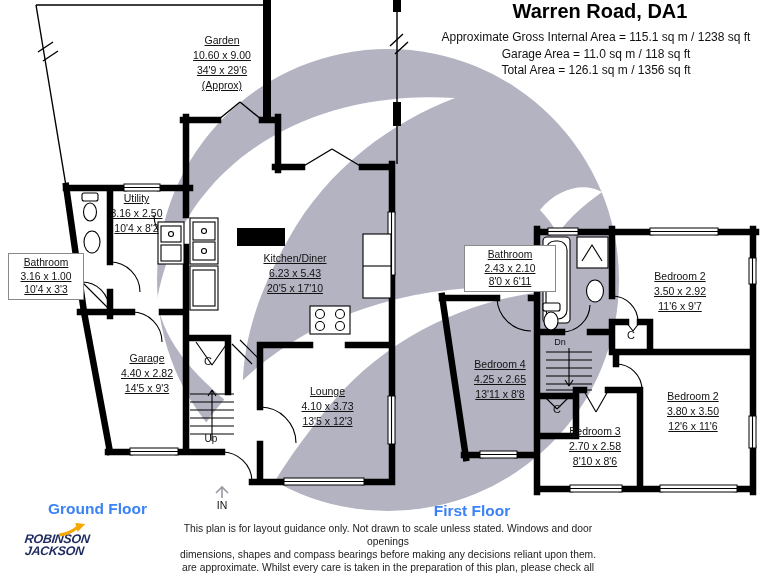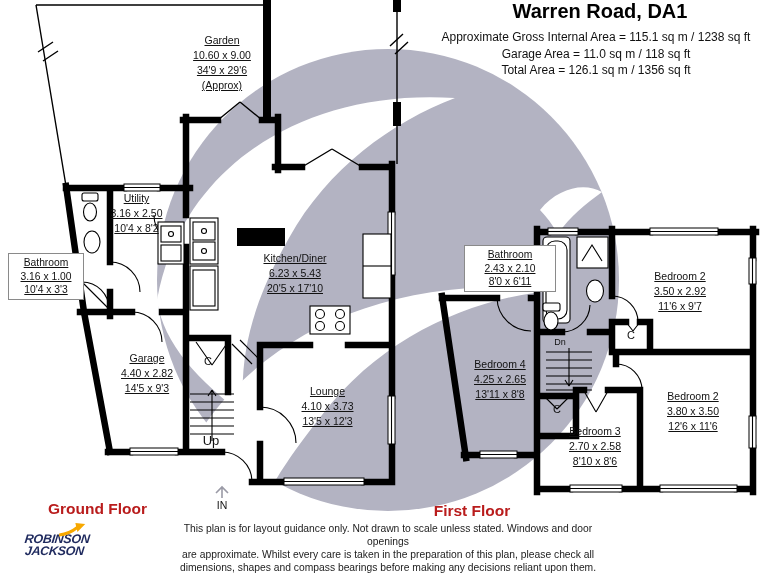--- a/index.html
+++ b/index.html
@@ -11,21 +11,21 @@
   .fl{stroke:#000;stroke-width:1.1;fill:none;}
   .f{stroke:#000;stroke-width:1.1;fill:#fff;}
   .wn{fill:#fff;stroke:#000;stroke-width:1;}
   .ga{stroke:#9a9aa6;stroke-width:1.6;fill:none;}
   .lbl{position:absolute;text-align:center;font-size:10.5px;line-height:15px;
        white-space:nowrap;color:#111;text-decoration:underline;}
   .boxed{background:#fff;border:1px solid #8a8a8a;line-height:13.5px;
        font-size:10.3px;padding:2px 3px;}
   .annot{position:absolute;text-align:center;white-space:nowrap;color:#111;}
   .floor-label{position:absolute;font-weight:bold;font-size:15.5px;
-       text-align:center;white-space:nowrap;color:#b91c1c;}
+       text-align:center;white-space:nowrap;color:#3b82f6;}
   #title{position:absolute;left:440px;top:0px;width:320px;text-align:center;
        font-weight:bold;font-size:20px;color:#000;}
   #areas{position:absolute;left:420px;top:29px;width:352px;text-align:center;
        font-size:12px;line-height:16.5px;color:#111;}
   #disclaimer{position:absolute;left:168px;top:522px;width:440px;text-align:center;
        font-size:10.3px;line-height:13px;color:#222;}
   #logo{position:absolute;left:24px;top:534px;width:62px;text-align:center;
        font-style:italic;font-weight:bold;font-size:12.5px;line-height:11.5px;
        color:#1f2a5e;letter-spacing:-0.3px;transform:skewX(-6deg);}
   #logo svg{position:absolute;left:32px;top:-11px;}
@@ -239,36 +239,36 @@
   <div>3.80 x 3.50</div>
   <div>12'6 x 11'6</div>
 </div>
 <div class="lbl" style="left:547px;top:424px;width:96px">
   <div>Bedroom 3</div>
   <div>2.70 x 2.58</div>
   <div>8'10 x 8'6</div>
 </div>
 
 <div class="annot" style="left:200px;top:355px;width:16px;font-size:11px">C</div>
-<div class="annot" style="left:198px;top:433px;width:26px;font-size:13px">Up</div>
+<div class="annot" style="left:198px;top:433px;width:26px;font-size:10px">Up</div>
 <div class="annot" style="left:210px;top:499px;width:24px;font-size:10.5px">IN</div>
 <div class="annot" style="left:549px;top:337px;width:22px;font-size:9px">Dn</div>
 <div class="annot" style="left:623px;top:329px;width:16px;font-size:11px">C</div>
 <div class="annot" style="left:549px;top:403px;width:16px;font-size:11px">C</div>
 
 <div class="floor-label" style="left:40px;top:500px;width:115px">Ground Floor</div>
 <div class="floor-label" style="left:412px;top:502px;width:120px">First Floor</div>
 
 <div id="logo">
   <svg width="30" height="14" viewBox="0 0 30 14">
     <path d="M2,12 Q12,11 20,4" stroke="#f7a800" stroke-width="3" fill="none"></path>
     <polygon points="17,0 27,1 20,9" fill="#f7a800"></polygon>
   </svg>
   <div>ROBINSON</div>
   <div>JACKSON</div>
 </div>
 
 <div id="disclaimer">
   <div>This plan is for layout guidance only. Not drawn to scale unless stated. Windows and door openings</div>
+  <div>dimensions, shapes and compass bearings before making any decisions reliant upon them.</div>
   <div>are approximate. Whilst every care is taken in the preparation of this plan, please check all</div>
-  <div>dimensions, shapes and compass bearings before making any decisions reliant upon them.</div>
   <div>Produced By Planpix</div>
 </div>
 
 </body></html>

